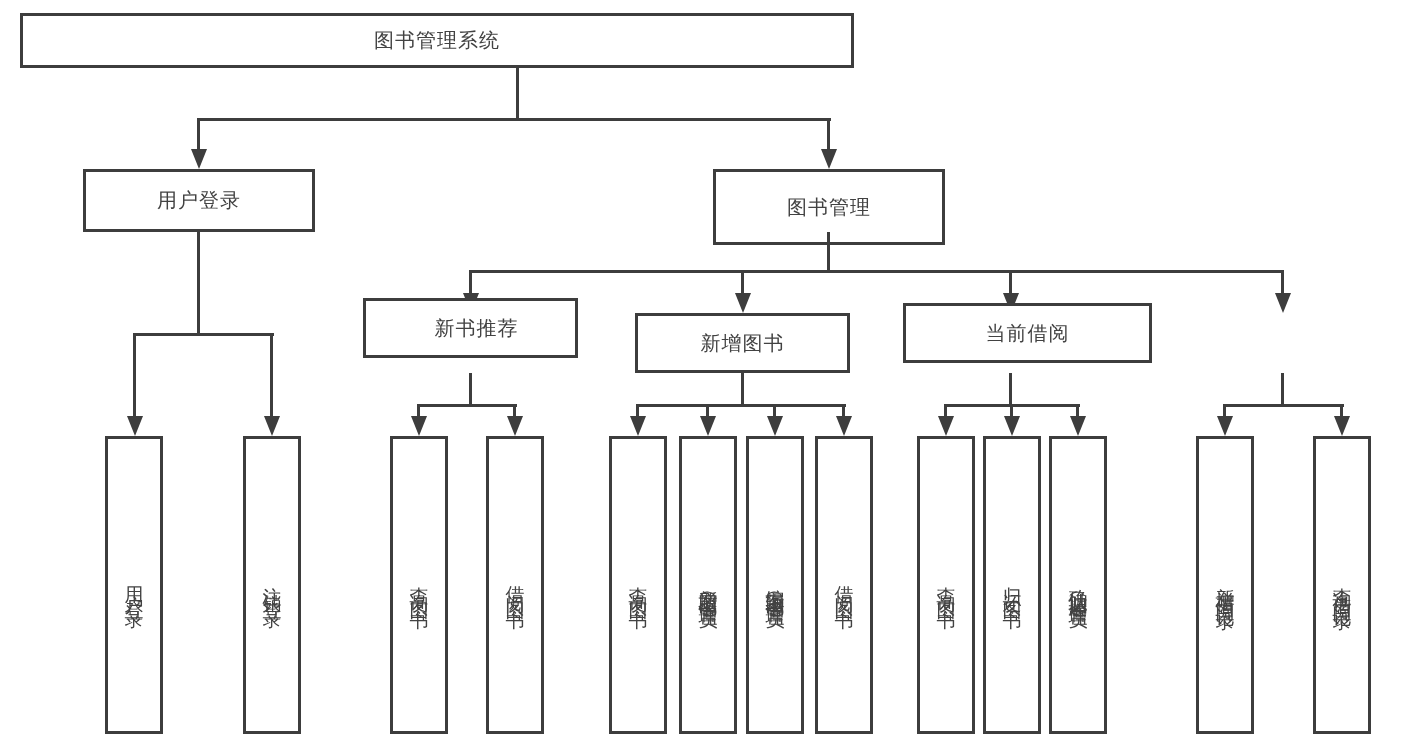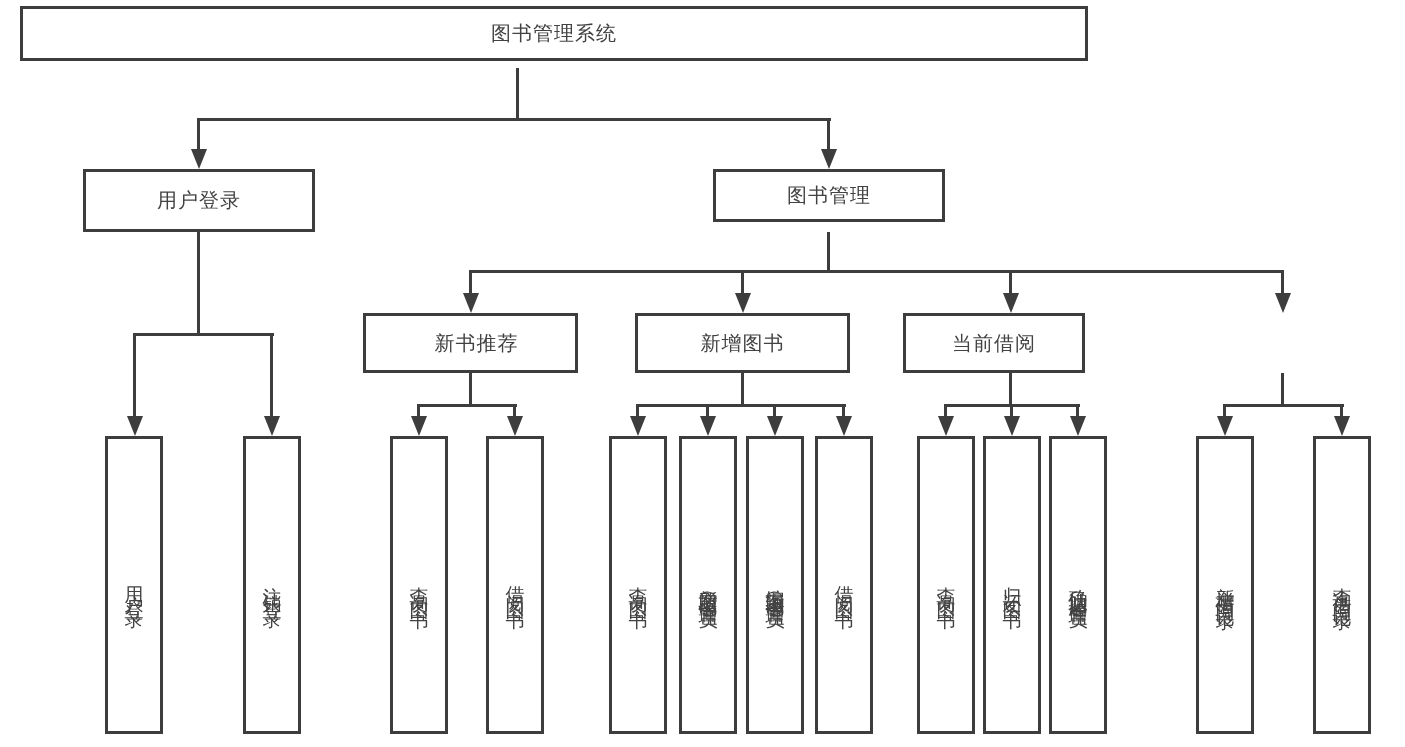--- a/index.html
+++ b/index.html
@@ -30,31 +30,31 @@
     font-size:20px; color:#9b9b9b; letter-spacing:1px;
     text-shadow:-1px -1px 0 #fff, 1px -1px 0 #fff, -1px 1px 0 #fff, 1px 1px 0 #fff, 0 2px 2px #fff;
     white-space:nowrap;
   }
 </style>
 </head>
 <body>
 
 <div class="canvas">
 
-  <div class="box hbox" style="left:20px;top:6px;width:1068px;height:55px;">图书管理系统</div>
+  <div class="box hbox" style="left:20px;top:13px;width:834px;height:55px;">图书管理系统</div>
 
   <div class="line" style="left:516px;top:68px;width:3px;height:52px;"></div>
   <div class="line" style="left:197px;top:118px;width:634px;height:3px;"></div>
   <div class="line" style="left:197px;top:118px;width:3px;height:35px;"></div>
   <div class="arrow" style="left:191px;top:149px;"></div>
   <div class="line" style="left:827px;top:118px;width:3px;height:35px;"></div>
   <div class="arrow" style="left:821px;top:149px;"></div>
 
   <div class="box hbox" style="left:83px;top:169px;width:232px;height:63px;">用户登录</div>
-  <div class="box hbox" style="left:713px;top:169px;width:232px;height:53px;">图书管理</div>
+  <div class="box hbox" style="left:713px;top:169px;width:232px;height:76px;">图书管理</div>
 
   <div class="line" style="left:197px;top:232px;width:3px;height:103px;"></div>
   <div class="line" style="left:133px;top:333px;width:141px;height:3px;"></div>
   <div class="line" style="left:133px;top:333px;width:3px;height:87px;"></div>
   <div class="arrow" style="left:127px;top:416px;"></div>
   <div class="line" style="left:270px;top:333px;width:3px;height:87px;"></div>
   <div class="arrow" style="left:264px;top:416px;"></div>
 
   <div class="box vbox" style="left:105px;top:436px;">用户登录</div>
   <div class="box vbox" style="left:243px;top:436px;">注销登录</div>
@@ -63,23 +63,23 @@
   <div class="line" style="left:469px;top:270px;width:815px;height:3px;"></div>
   <div class="line" style="left:469px;top:270px;width:3px;height:27px;"></div>
   <div class="arrow" style="left:463px;top:293px;"></div>
   <div class="line" style="left:741px;top:270px;width:3px;height:27px;"></div>
   <div class="arrow" style="left:735px;top:293px;"></div>
   <div class="line" style="left:1009px;top:270px;width:3px;height:27px;"></div>
   <div class="arrow" style="left:1003px;top:293px;"></div>
   <div class="line" style="left:1281px;top:270px;width:3px;height:27px;"></div>
   <div class="arrow" style="left:1275px;top:293px;"></div>
 
-  <div class="box hbox" style="left:363px;top:313px;width:215px;height:60px;padding-left:12px;">新书推荐</div>
+  <div class="box hbox" style="left:363px;top:298px;width:215px;height:60px;padding-left:12px;">新书推荐</div>
   <div class="box hbox" style="left:635px;top:313px;width:215px;height:60px;">新增图书</div>
-  <div class="box hbox" style="left:903px;top:313px;width:182px;height:60px;">当前借阅</div>
+  <div class="box hbox" style="left:903px;top:303px;width:249px;height:60px;">当前借阅</div>
 
   <div class="line" style="left:469px;top:373px;width:3px;height:33px;"></div>
   <div class="line" style="left:418px;top:404px;width:99px;height:3px;"></div>
   <div class="line" style="left:417px;top:404px;width:3px;height:16px;"></div>
   <div class="arrow" style="left:411px;top:416px;"></div>
   <div class="line" style="left:513px;top:404px;width:3px;height:16px;"></div>
   <div class="arrow" style="left:507px;top:416px;"></div>
 
   <div class="box vbox" style="left:390px;top:436px;">查询图书</div>
   <div class="box vbox" style="left:486px;top:436px;">借阅图书</div>

